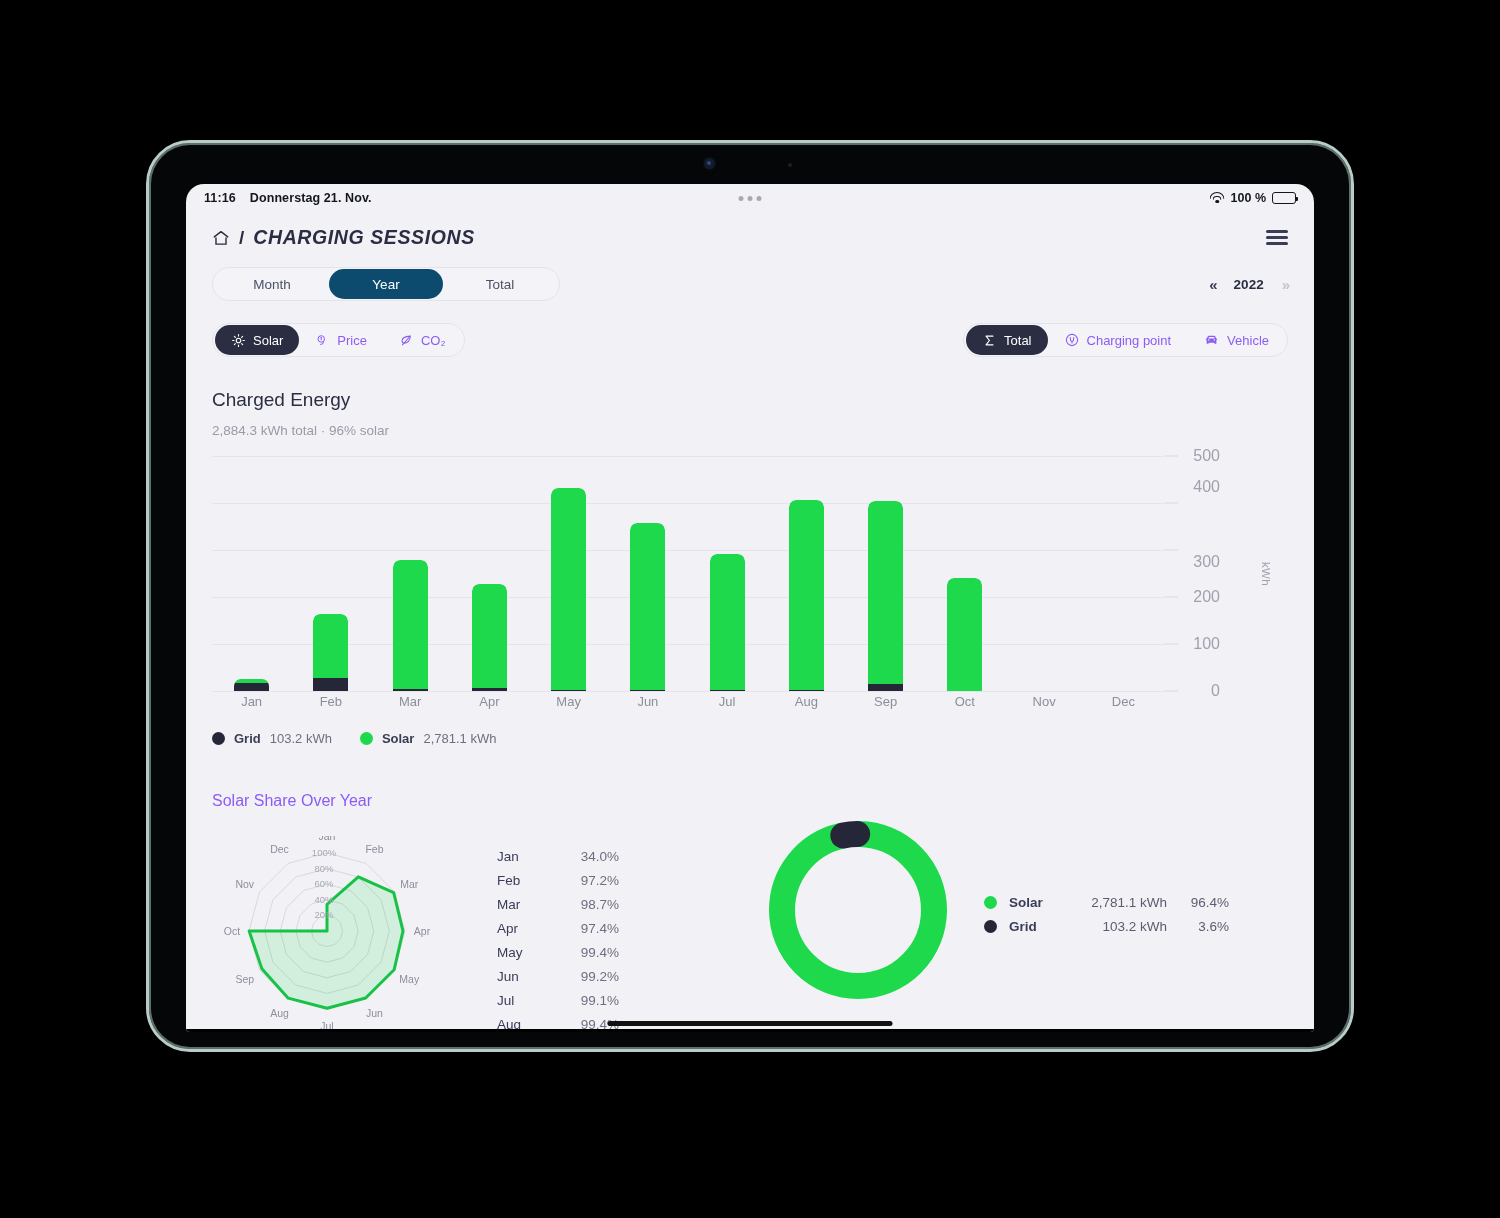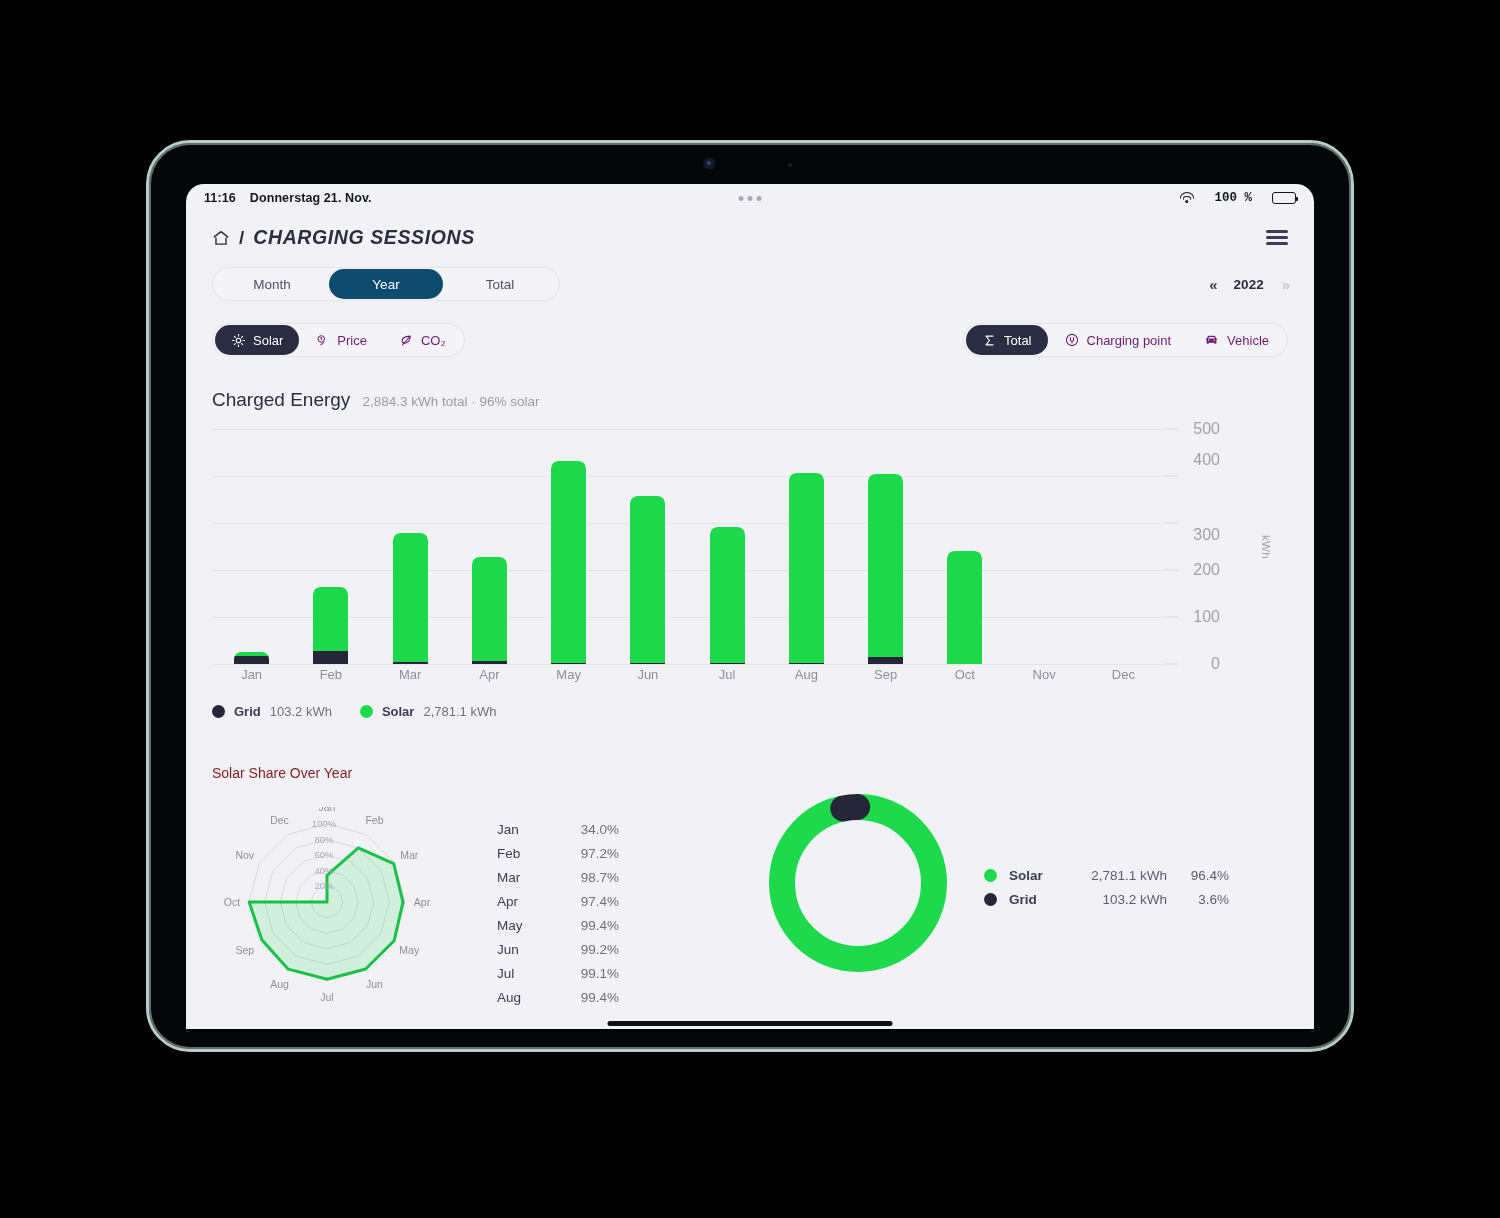--- a/index.html
+++ b/index.html
@@ -48,21 +48,21 @@
   
   #status-bar {
     position: relative; height: 28px;
     display: flex; align-items: center;
     padding: 8px 18px;
     font-size: 12.5px; color: #14161f; font-weight: 600;
   }
   #status-time { margin-right: 14px; letter-spacing: .1px; }
   #status-date { font-weight: 600; letter-spacing: .1px; }
   #status-right {
-    margin-left: auto; display: flex; align-items: center; gap: 20px; font-family: Liberation Mono, monospace;
+    margin-left: auto; display: flex; align-items: center; gap: 6px;
   }
   .wifi-icon { width: 15px; height: 12px; position: relative; display:inline-block; }
   .wifi-icon i {
     position: absolute; left: 50%; transform: translateX(-50%);
     border: 1.6px solid #14161f; border-bottom: none;
     border-radius: 50% 50% 0 0 / 100% 100% 0 0;
   }
   .wifi-icon i:nth-child(1){ width: 15px; height: 7px; top: 0; }
   .wifi-icon i:nth-child(2){ width: 9px; height: 4.5px; top: 3.5px; }
   .wifi-icon i:nth-child(3){ width: 3.5px; height: 3.5px; top: 7.5px; border-radius: 50%; background:#14161f; border:none; }
@@ -129,30 +129,30 @@
     padding: 0 26px; margin-top: 22px;
   }
   .pill-group {
     display: flex; align-items: center;
     background: #f4f4f8; border: 1px solid #e3e3ea;
     border-radius: 20px; height: 34px; padding: 2px;
   }
   .pill {
     height: 30px; border-radius: 18px; padding: 0 16px;
     display: flex; align-items: center; gap: 7px;
-    font-size: 13px; color: #701a75; cursor: pointer; white-space: nowrap;
+    font-size: 13px; color: #8b5cf6; cursor: pointer; white-space: nowrap;
   }
   .pill.active { background: #2b2d42; color: #fff; }
   .pill svg { display:block; }
   #right-pills { margin-left: auto; }
 
   
   #chart-heading {
     display: flex; align-items: baseline; gap: 12px;
-    padding: 0 26px; margin-top: 32px;
+    padding: 0 26px; margin-top: 32px; flex-direction: column;
   }
   #chart-title { font-size: 19px; color: #2b2d42; font-weight: 400; }
   #chart-subtitle { font-size: 13.5px; color: #9a9aa8; }
 
   #bar-chart-area {
     position: relative; margin: 18px 26px 0 26px;
     height: 235px;
   }
   .grid-line {
     position: absolute; left: 0; right: 125px;
@@ -200,21 +200,21 @@
   .legend-item { display: flex; align-items: center; gap: 9px; }
   .legend-dot { width: 13px; height: 13px; border-radius: 50%; }
   .legend-name { font-size: 13px; color: #3a3d57; font-weight: 600; }
   .legend-val { font-size: 13px; color: #6e6e80; }
 
   
   #lower-section {
     display: flex; padding: 0 26px; margin-top: 46px;
   }
   .panel { flex: 1; position: relative; }
-  .panel-title { font-size: 14px; color: #7f1d1d; font-weight: 400; }
+  .panel-title { font-size: 16px; color: #8b5cf6; font-weight: 400; }
 
   #radar-wrap { position: relative; margin-top: 26px; height: 200px; }
   #radar-svg { position: absolute; left: 0; top: 0; }
 
   #share-table {
     position: absolute; left: 285px; top: 52px;
     font-size: 13.5px;
   }
   .share-row { display: flex; height: 24px; align-items: center; }
   .share-month { width: 56px; color: #3a3d57; }

